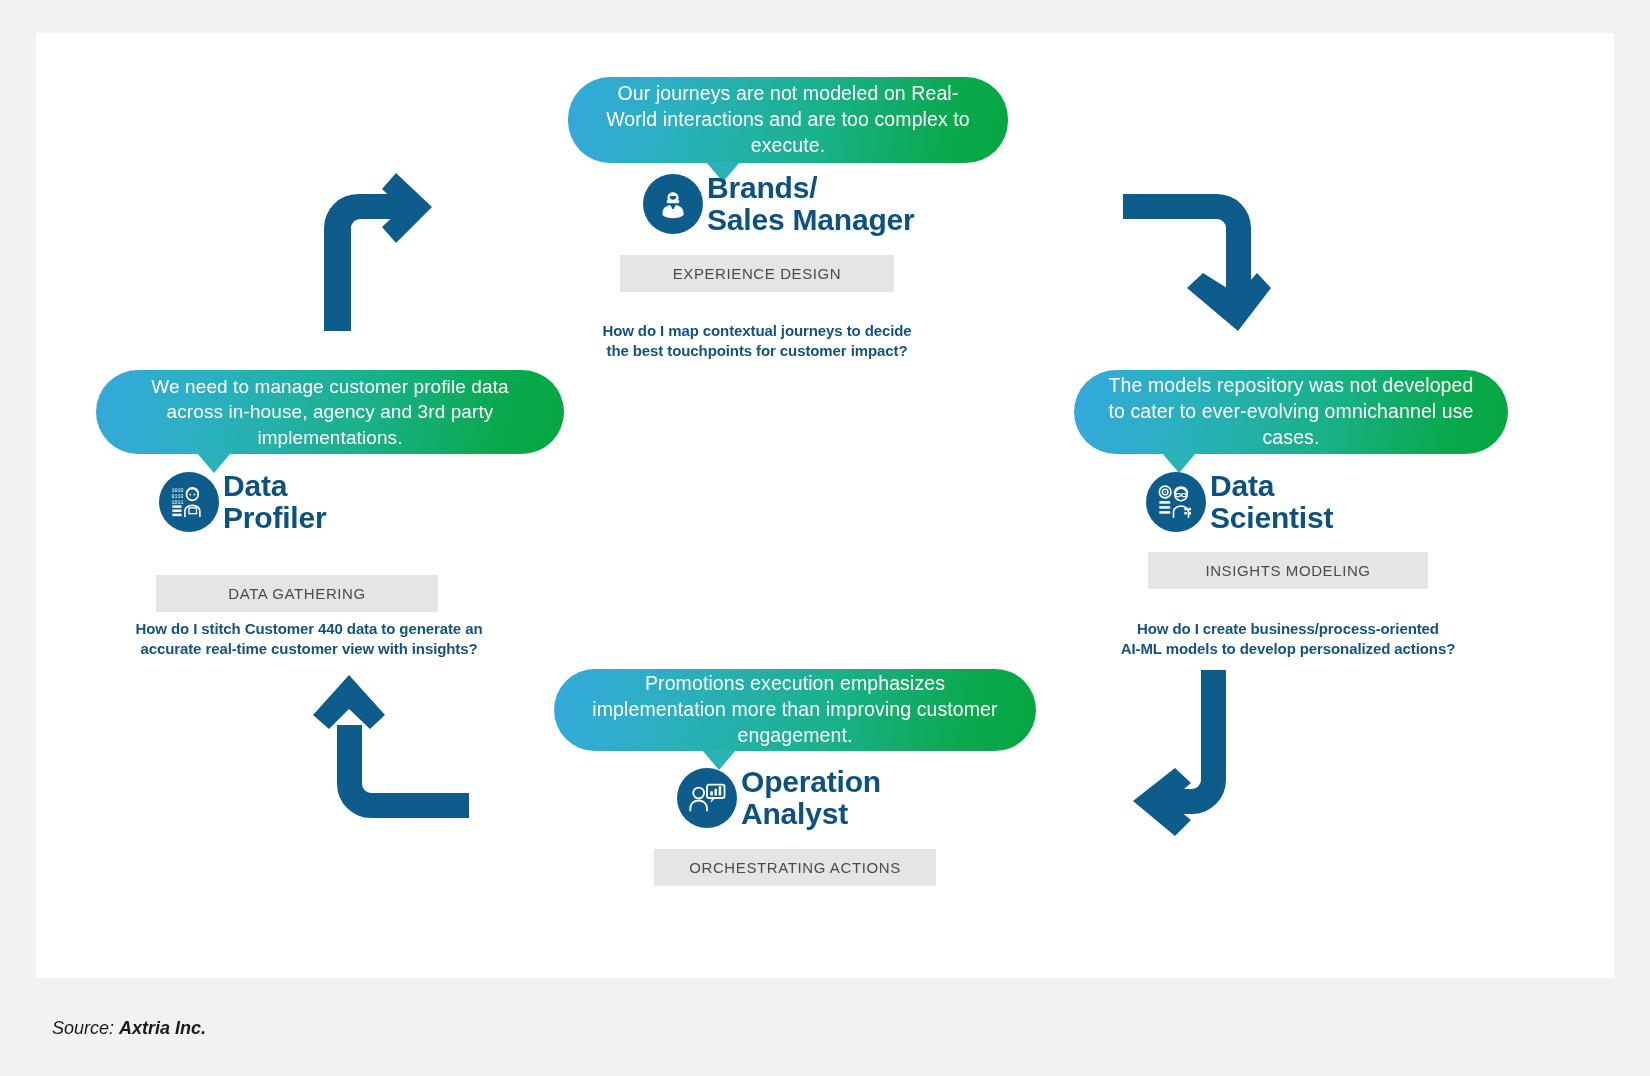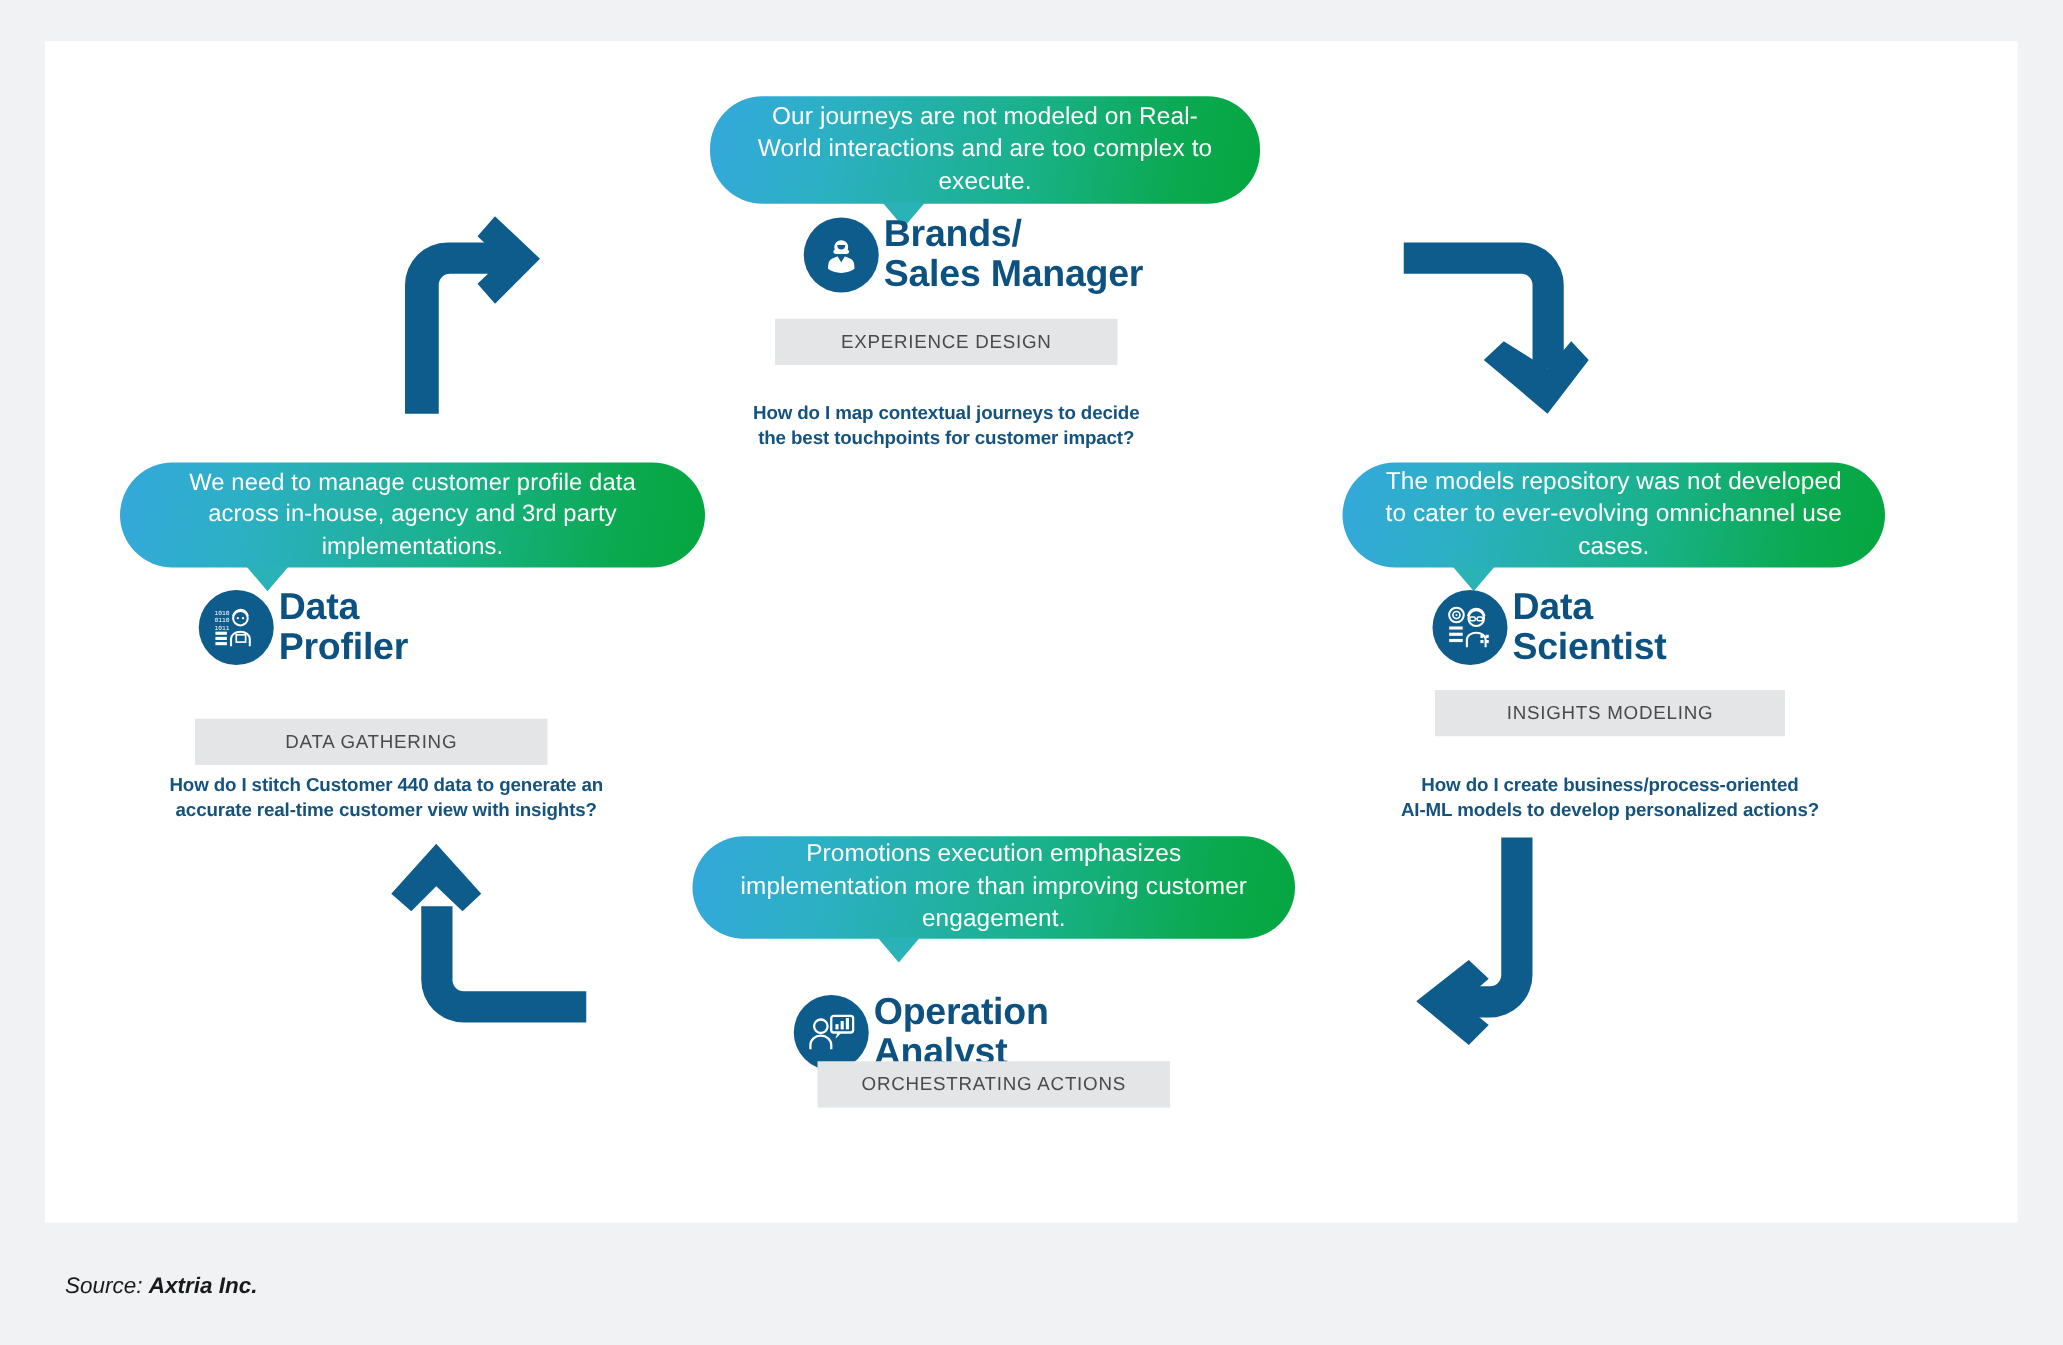--- a/index.html
+++ b/index.html
@@ -198,21 +198,21 @@
     <div class="question" style="left:982px;top:566px;width:540px;">
       <span>How do I create business/process-oriented
 AI-ML models to develop personalized actions?</span>
     </div>
 
     <div class="bubble" style="left:518px;top:636px;width:482px;height:82px;">
       <span>Promotions execution emphasizes implementation more than improving customer engagement.</span>
       <span class="tail" style="left:148px;"></span>
     </div>
 
-    <div class="role-row" style="left:599px;top:733px;margin-top:28px;">
+    <div class="role-row" style="left:641px;top:733px;">
       <span class="role-icon">
         <svg width="40" height="40" viewBox="0 0 48 48">
           <circle cx="14" cy="18" r="6.5" fill="none" stroke="#ffffff" stroke-width="2.2"></circle>
           <path d="M4 40v-4c0-5 4.5-9 10-9s10 4 10 9v4" fill="none" stroke="#ffffff" stroke-width="2.2"></path>
           <rect x="24" y="8" width="21" height="16" rx="2.5" fill="none" stroke="#ffffff" stroke-width="2.2"></rect>
           <path d="M30 24l-2 6 6-6" fill="#ffffff"></path>
           <rect x="28" y="16" width="3" height="5" fill="#ffffff"></rect>
           <rect x="33" y="13" width="3" height="8" fill="#ffffff"></rect>
           <rect x="38" y="10" width="3" height="11" fill="#ffffff"></rect>
         </svg>

